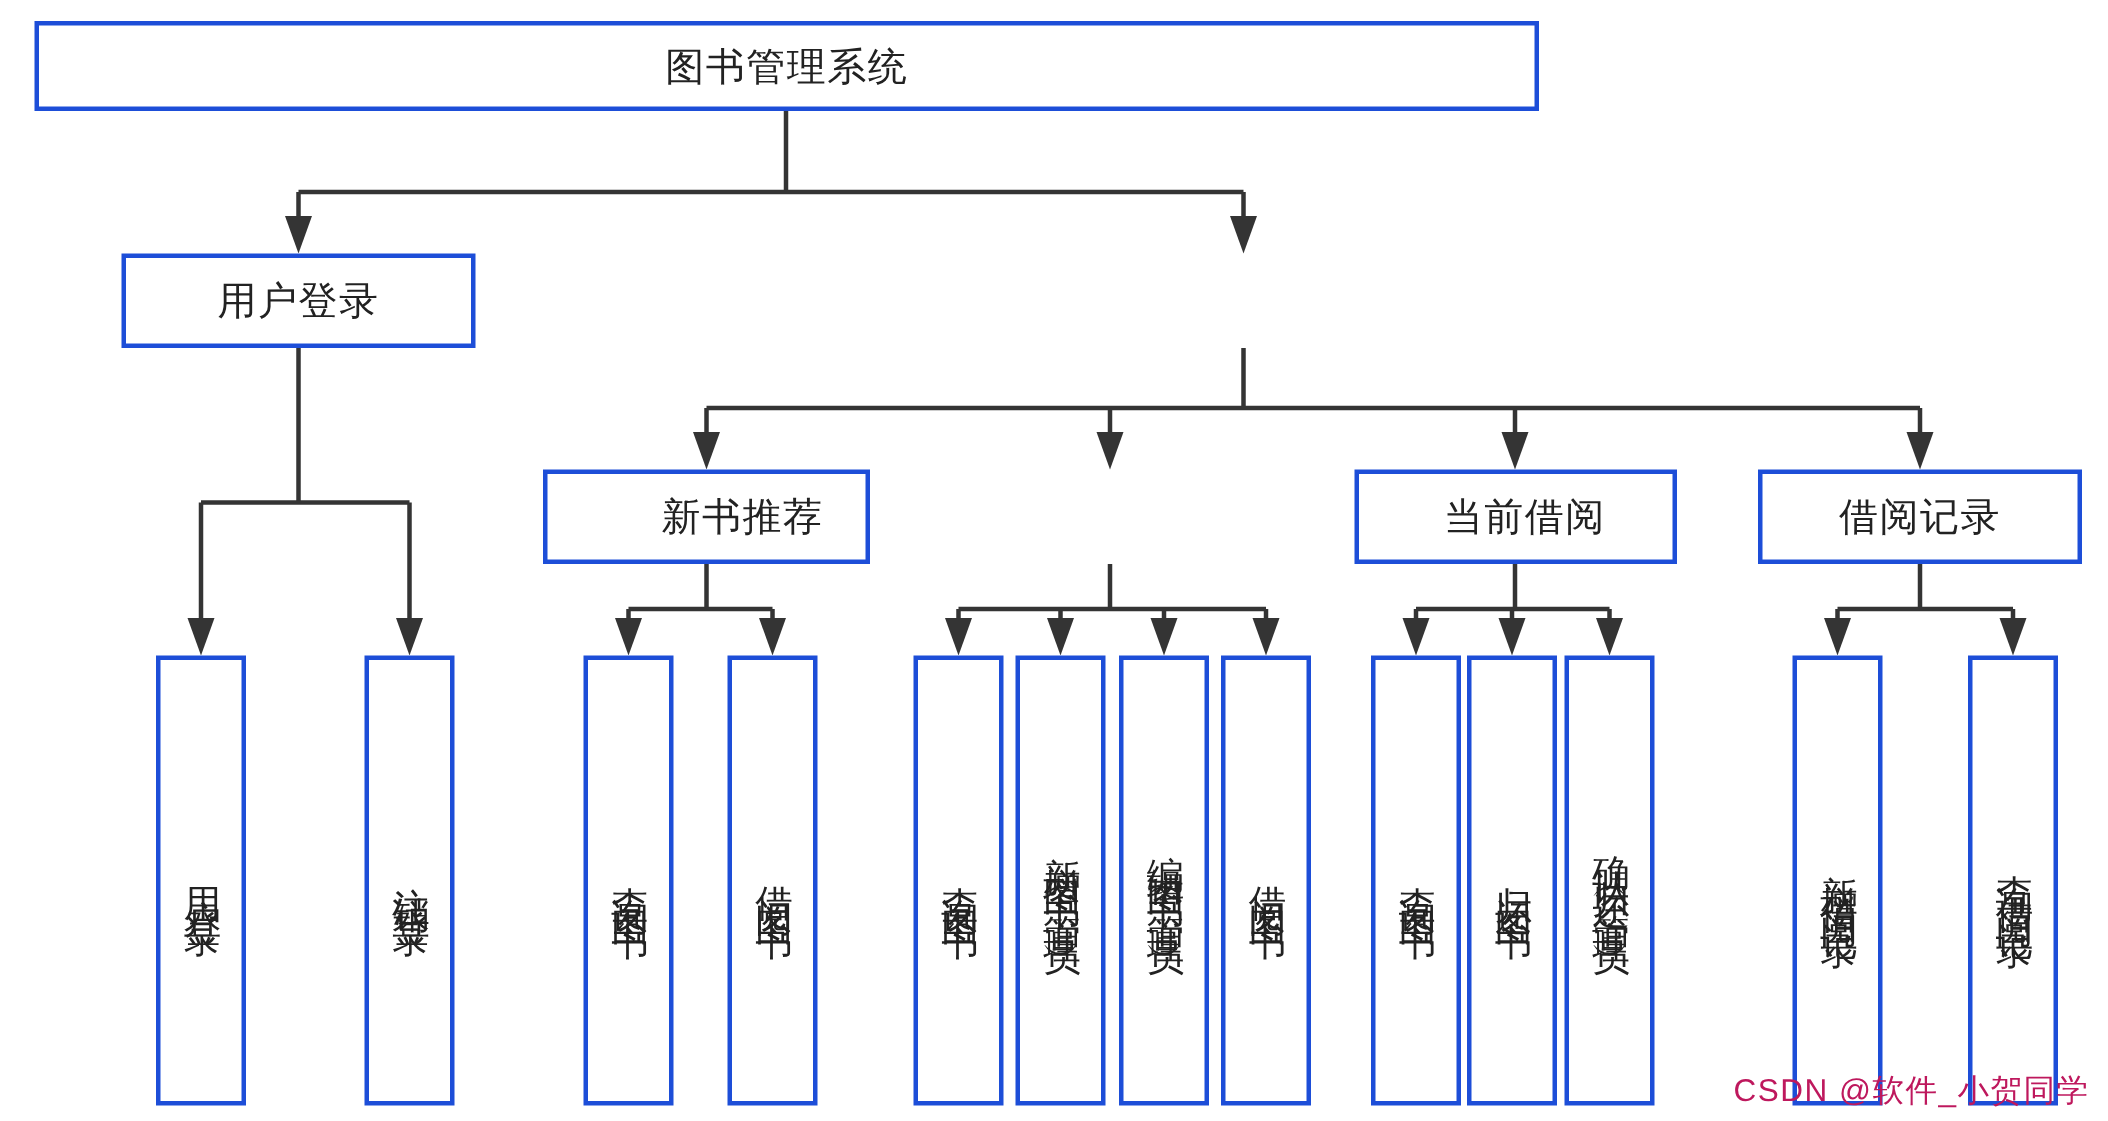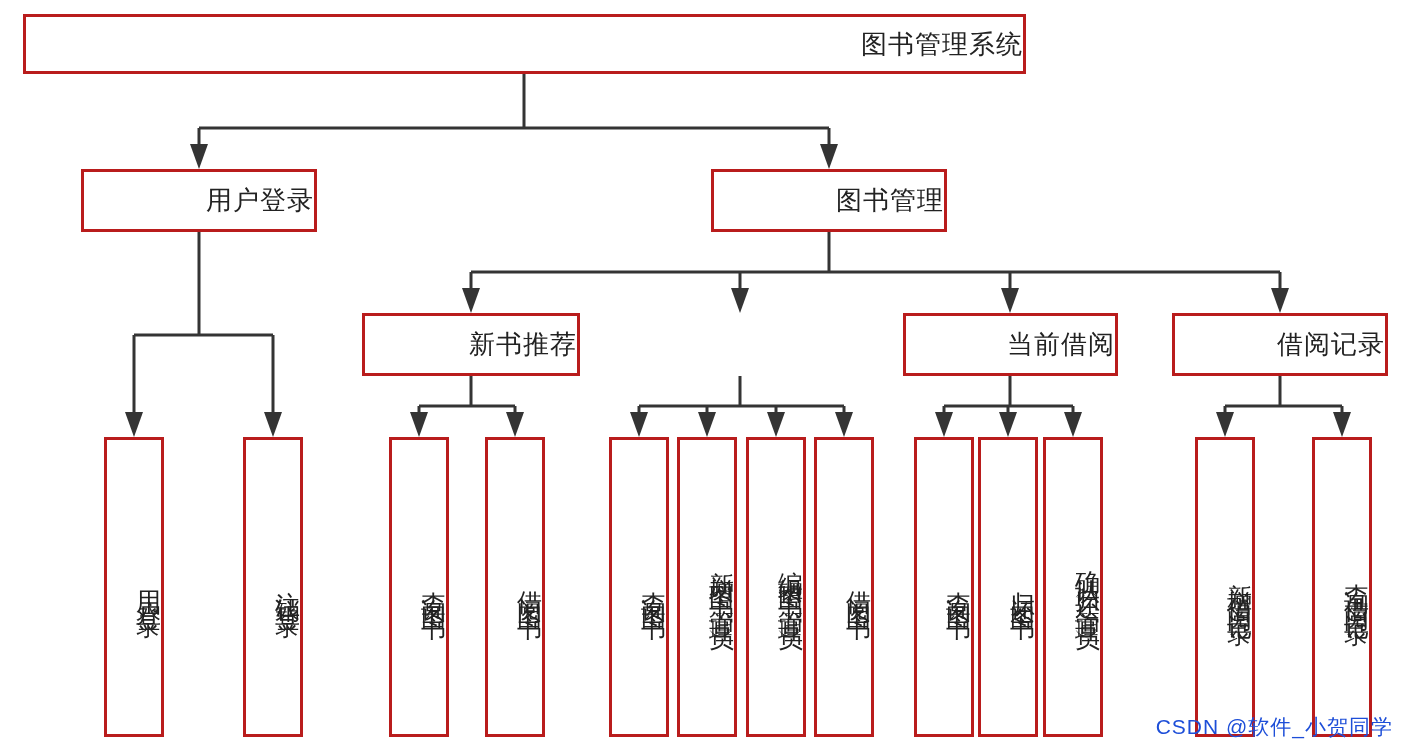--- a/index.html
+++ b/index.html
@@ -13,25 +13,25 @@
     overflow: hidden;
   }
   .connectors {
     position: absolute;
     left: 0; top: 0;
     width: 1405px; height: 747px;
   }
   .box {
     position: absolute;
     box-sizing: border-box;
-    border: 3px solid #b91c1c;
+    border: 3px solid #1d4ed8;
     background: #ffffff;
     display: flex;
     align-items: center;
-    justify-content: flex-end;
+    justify-content: center;
   }
   .root-box   { left: 23px;  top: 14px;  width: 1003px; height: 60px; }
   .l2         { top: 169px;  height: 63px; }
   .l3         { top: 313px;  height: 63px; }
   .leaf       { top: 437px;  height: 300px; width: 60px; }
   .h-label {
     font-size: 26px;
     letter-spacing: 1px;
     color: #222222;
     white-space: nowrap;
@@ -42,21 +42,21 @@
     font-size: 25px;
     letter-spacing: 8px;
     color: #222222;
     line-height: 1;
   }
   .watermark {
     position: absolute;
     right: 12px;
     bottom: 6px;
     font-size: 21px;
-    color: #1d4ed8;
+    color: #be185d;
     letter-spacing: 1px;
     white-space: nowrap;
   }
 </style>
 </head>
 <body>
 
 <div class="stage">
 
   <svg class="connectors" viewBox="0 0 1405 747" aria-hidden="true">
@@ -90,23 +90,20 @@
       <polygon points="1333,412 1351,412 1342,437"></polygon>
     </g>
   </svg>
 
   <div class="box root-box">
     <span class="h-label">图书管理系统</span>
   </div>
 
   <div class="box l2" style="left:81px; width:236px;">
     <span class="h-label">用户登录</span>
-  </div>
-  <div class="box l2" style="left:711px; width:236px;">
-    <span class="h-label">图书管理</span>
   </div>
 
   <div class="box l3" style="left:362px; width:218px;padding-left:48px;">
     <span class="h-label">新书推荐</span>
   </div>
   <div class="box l3" style="left:903px; width:215px;padding-left:12px;">
     <span class="h-label">当前借阅</span>
   </div>
   <div class="box l3" style="left:1172px; width:216px;">
     <span class="h-label">借阅记录</span>

